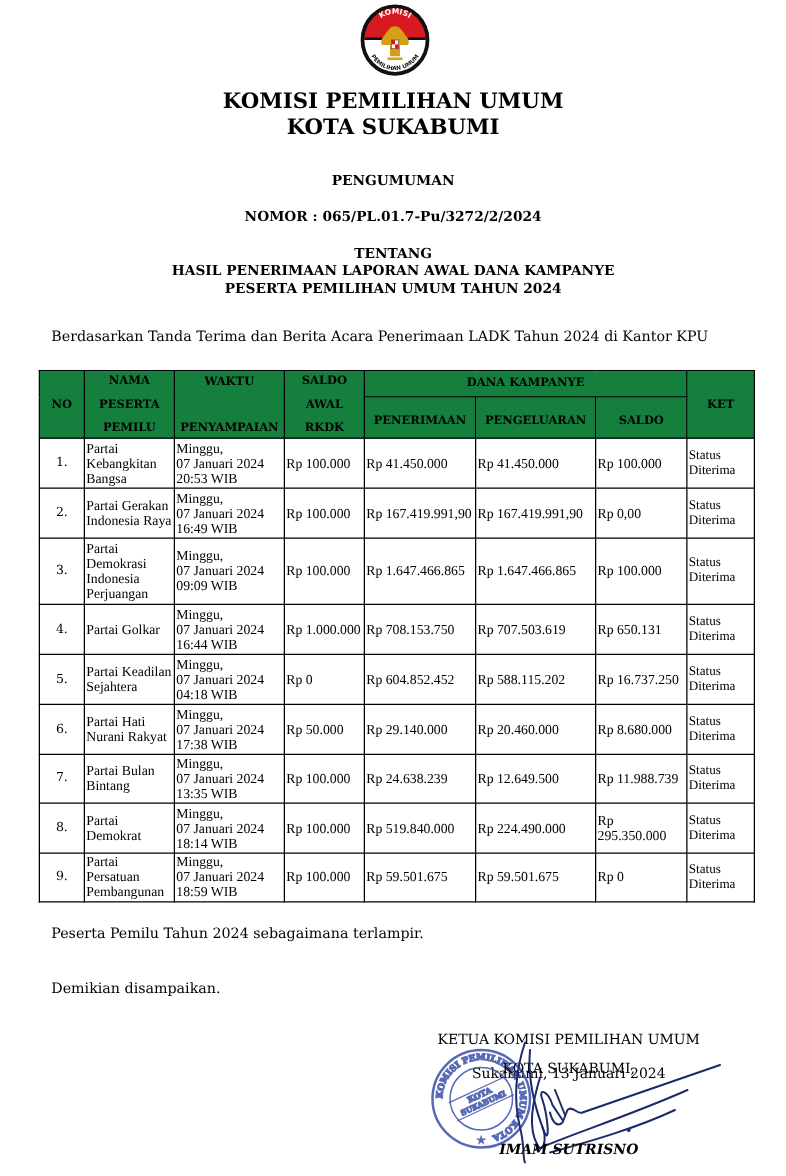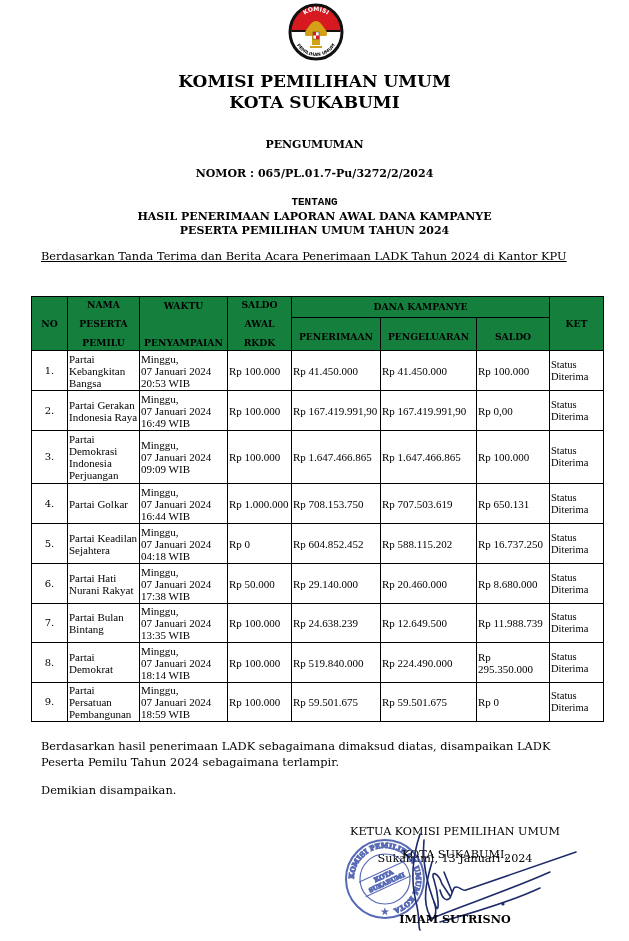--- a/index.html
+++ b/index.html
@@ -48,25 +48,25 @@
     <rect x="28" y="32.5" width="3" height="3.5" fill="#d71920"></rect>
     <rect x="22" y="43" width="12" height="2" fill="#d4a017"></rect>
   </g>
 </svg>
 
 <div class="abs title t1">KOMISI PEMILIHAN UMUM</div>
 <div class="abs title t2">KOTA SUKABUMI</div>
 
 <div class="abs title sub" style="top:138px;">PENGUMUMAN</div>
 <div class="abs title sub" style="top:167px;">NOMOR : 065/PL.01.7-Pu/3272/2/2024</div>
-<div class="abs title sub" style="top:196px;font-family:Liberation Mono, monospace;">TENTANG</div>
+<div class="abs title sub" style="top:196px;">TENTANG</div>
 <div class="abs title sub" style="top:210px;">HASIL PENERIMAAN LAPORAN AWAL DANA KAMPANYE</div>
 <div class="abs title sub" style="top:224px;text-align:center;">PESERTA PEMILIHAN UMUM TAHUN 2024</div>
 
-<div class="abs para" style="top:248px;text-decoration:underline;">
+<div class="abs para" style="top:261px;">
   <div>Berdasarkan Tanda Terima dan Berita Acara Penerimaan LADK Tahun 2024 di Kantor KPU</div>
 </div>
 
 <table class="rekap">
   <colgroup>
     <col style="width:36px">
       <col style="width:72px">
       <col style="width:88px">
       <col style="width:64px">
     <col style="width:89px">
@@ -281,21 +281,20 @@
         <td>Rp 0</td>
         <td class="ket">
           <div>Status</div>
           <div>Diterima</div>
         </td>
       </tr>
     </tbody>
 </table>
 
 <div class="abs para" style="top:738px;">
-  <div>Berdasarkan hasil penerimaan LADK sebagaimana dimaksud diatas, disampaikan LADK</div>
   <div>Peserta Pemilu Tahun 2024 sebagaimana terlampir.</div>
 </div>
 <div class="abs para" style="top:782px;">Demikian disampaikan.</div>
 
 <div class="abs sign" style="top:852px;">Sukabumi, 13 Januari 2024</div>
 <div class="abs sign" style="top:825px;">KETUA KOMISI PEMILIHAN UMUM</div>
 
 <svg class="abs stamp" viewBox="0 0 82 82">
   <defs>
       <path id="stampArc" d="M41,41 m-31,0 a31,31 0 1 1 62,0 a31,31 0 1 1 -62,0"></path>
@@ -322,13 +321,13 @@
     <path d="M44,8 C42,30 48,55 56,75 C60,82 58,60 54,48 C50,38 58,40 62,52 L70,64"></path>
     <path d="M52,30 C46,50 42,70 50,84 C54,92 58,80 54,70"></path>
     <path d="M60,58 C62,66 66,70 70,66 L74,56 C78,52 82,60 86,58 L196,20"></path>
     <path d="M48,88 C80,74 120,62 170,40"></path>
     <path d="M60,90 C96,80 130,70 160,56"></path>
     <path d="M64,40 L72,60"></path>
     <circle cx="123" cy="72" r="0.8"></circle>
   </g>
 </svg>
 
-<div class="abs sign" style="top:912px; font-weight:bold;">IMAM SUTRISNO</div>
+<div class="abs sign" style="top:912px; font-weight:bold;font-style:italic;">IMAM SUTRISNO</div>
 
 </body></html>

